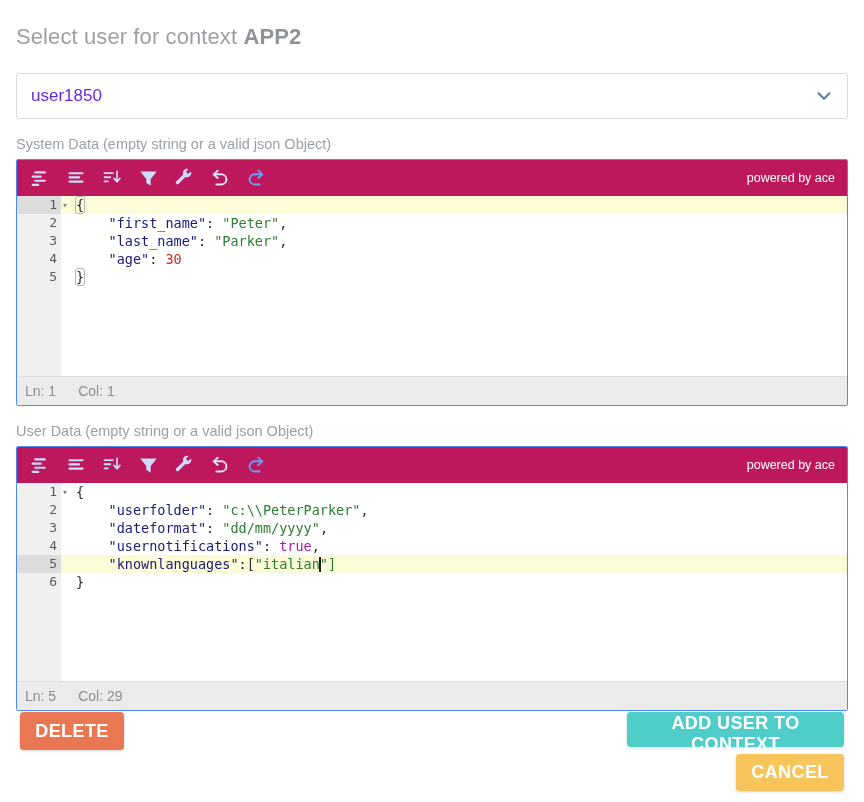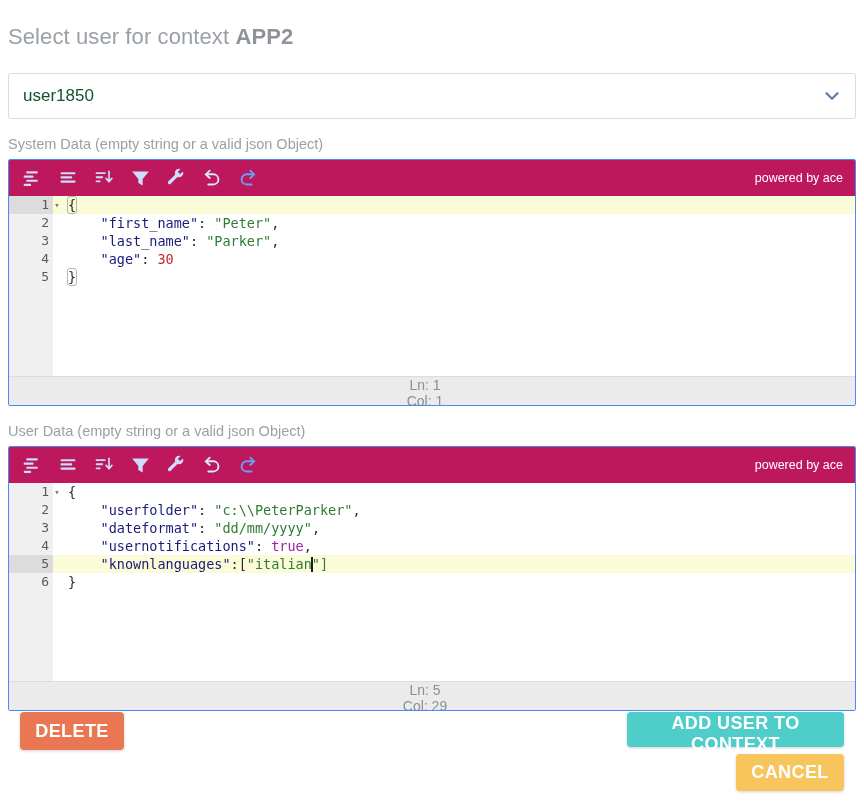--- a/index.html
+++ b/index.html
@@ -13,21 +13,21 @@
     font-family: "Liberation Sans", sans-serif;
     color: #4a4a4a;
     overflow: hidden;
   }
 
   .page {
     position: relative;
     width: 864px;
     height: 802px;
     box-sizing: border-box;
-    padding: 0 8px;
+    padding: 0 16px;
   }
 
   
   .page-title {
     font-size: 22px;
     font-weight: 400;
     color: #9aa0a6;
     letter-spacing: 0.1px;
     margin: 0;
     padding-top: 23px;
@@ -45,21 +45,21 @@
     height: 46px;
     border: 1px solid #d7dde3;
     border-radius: 3px;
     background: #fff;
     box-sizing: border-box;
     display: flex;
     align-items: center;
   }
   .select-value {
     font-size: 17px;
-    color: #14532d;
+    color: #6d28d9;
     padding-left: 14px;
     flex: 1;
     line-height: 44px;
   }
   .chevron {
     width: 46px;
     height: 44px;
     display: flex;
     align-items: center;
     justify-content: center;
@@ -179,21 +179,20 @@
 
   .je-status {
     height: 28px;
     background: #ebebeb;
     border-top: 1px solid #dcdcdc;
     display: flex;
     align-items: center;
     padding-left: 8px;
     font-size: 14px;
     color: #8a8f94;
-    flex-direction: column;
   }
   .je-status .st {
     margin-right: 22px;
   }
 
   
   .btn {
     border: 0;
     border-radius: 4px;
     color: #fff;

